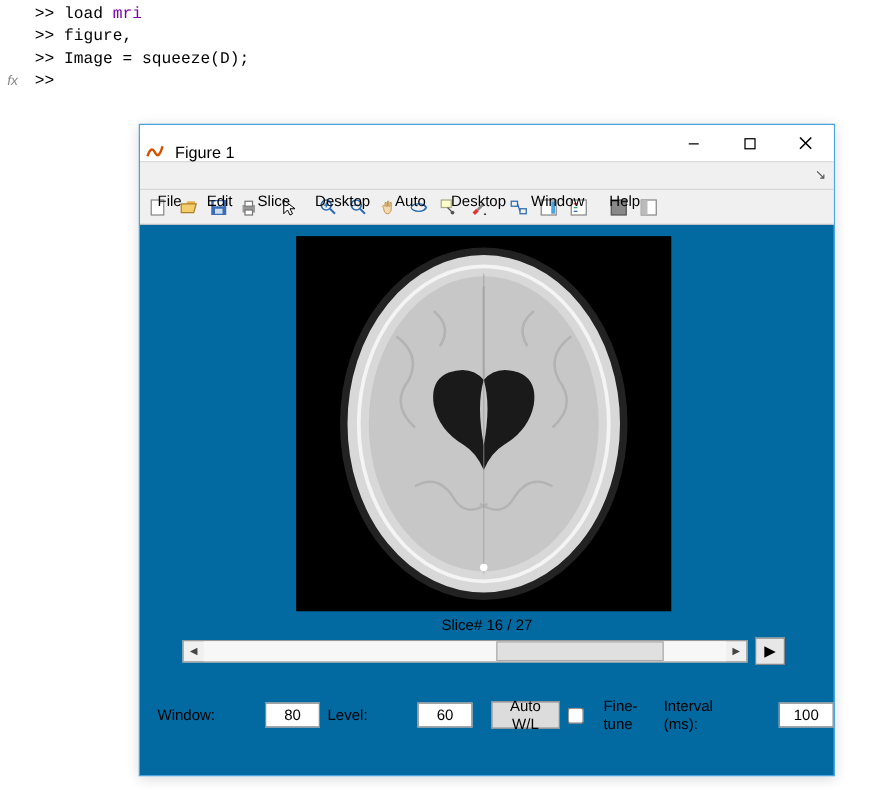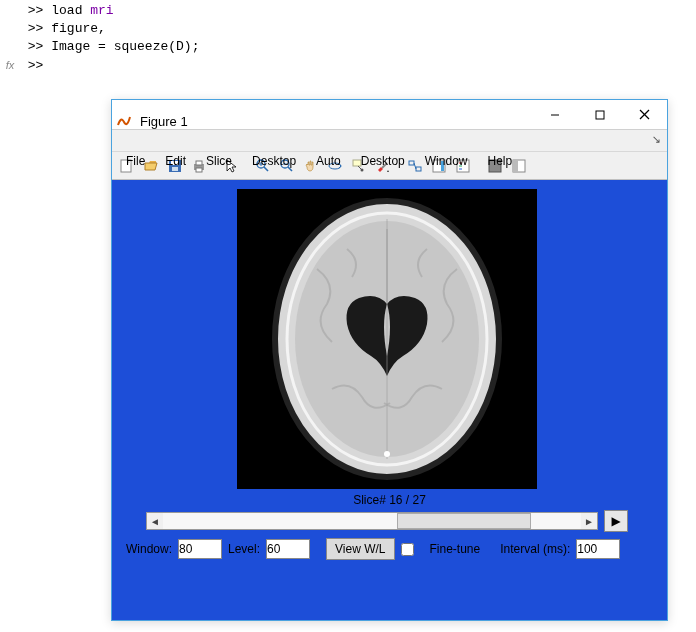--- a/index.html
+++ b/index.html
@@ -97,21 +97,21 @@
     display: flex; align-items: center; justify-content: center;
     border: 1px solid transparent;
     border-radius: 2px;
   }
   .tsep { width: 6px; }
   svg.icon { width: 16px; height: 16px; display: block; }
   .figbody {
     position: relative;
     width: 100%;
     height: calc(100% - 30px - 22px - 28px);
-    background: #1d4ed8;
+    background: #0369a1;
   }
   .axes {
     position: absolute;
     left: 125px;
     top: 9px;
     width: 300px;
     height: 300px;
     background: #000;
     display: flex; align-items: center; justify-content: center;
     overflow: hidden;
@@ -160,33 +160,35 @@
   .playbtn {
     width: 24px; height: 22px;
     border: 1px solid #888;
     background: #e7e7e7;
     display: flex; align-items: center; justify-content: center;
     font-size: 12px;
   }
   .controls {
     position: absolute;
     left: 14px;
-    top: 358px;
+    top: 378px;
     display: flex;
     align-items: center;
     gap: 6px;
     font-size: 12px;
     color: #000;
   }
   .controls input[type="text"] {
     height: 20px;
     border: 1px solid #888;
     font-size: 12px;
+    text-align: center;
     background: #fff;
     padding: 0;
+    margin-left: 34px;
   }
   .w-in { width: 44px; }
   .btn {
     height: 22px;
     border: 1px solid #888;
     background: #dcdcdc;
     padding: 0 8px;
     font-size: 12px;
     display: flex; align-items: center;
   }
@@ -397,21 +399,21 @@
       </div>
       <div class="playbtn">▶</div>
     </div>
 
     <div class="controls">
       <span>Window:</span>
       <input type="text" class="w-in" value="80" style="">
       <span>Level:</span>
       <input type="text" class="w-in" value="60" style="">
       <div style="width:4px"></div>
-      <button class="btn">View W/L</button>
+      <button class="btn">Auto W/L</button>
       <label class="chk">
         <input type="checkbox" style="">
         <span>Fine-tune</span>
       </label>
       <div style="width:8px"></div>
       <span>Interval (ms):</span>
       <input type="text" class="w-in" value="100" style="">
     </div>
   </div>
 </div>

